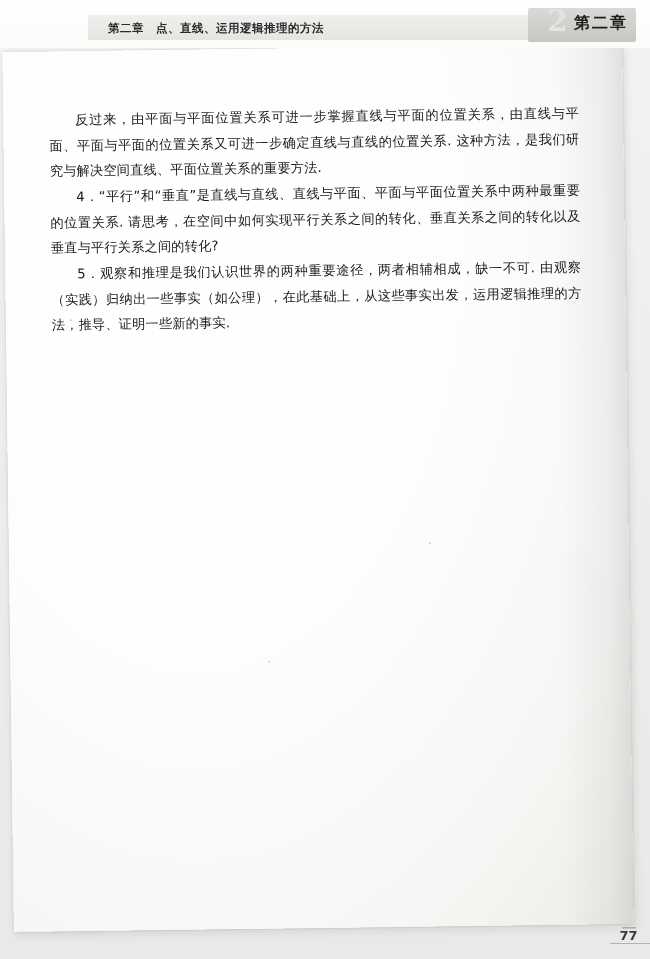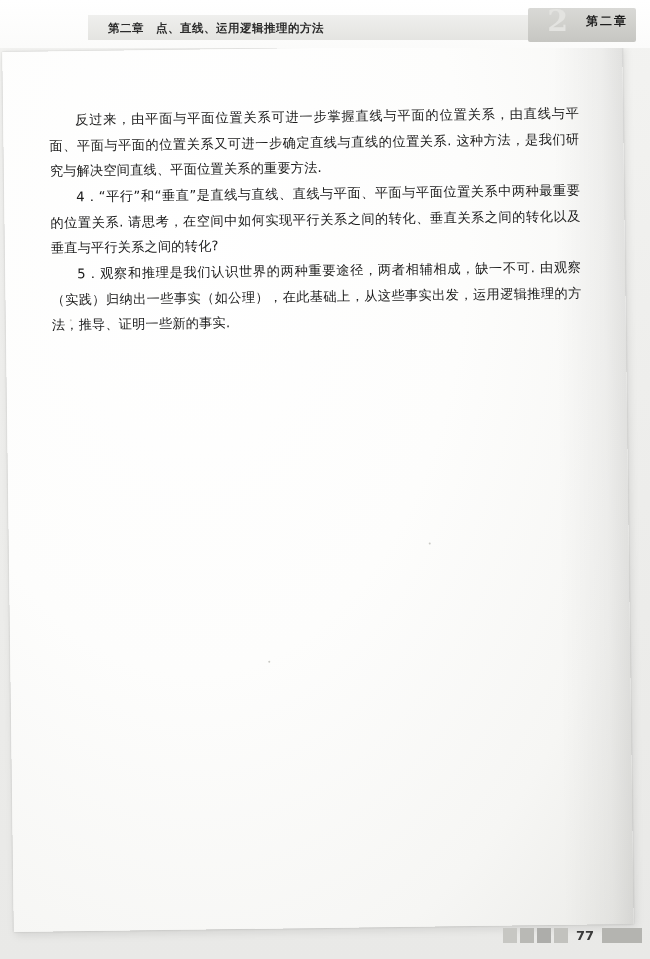--- a/index.html
+++ b/index.html
@@ -93,21 +93,21 @@
     width: 108px;
     height: 34px;
     background: linear-gradient(180deg, #d9d9d6 0%, #cfcfcb 55%, #c6c6c2 100%);
     border-radius: 2px;
   }
   .chapter-tab-label {
     position: absolute;
     right: 22px;
     top: 13px;
     font-family: Liberation Sans, sans-serif;
-    font-size: 12px;
+    font-size: 16px;
     font-weight: 700;
     color: #1d1d1d;
     letter-spacing: 2px;
     white-space: nowrap;
   }
   .chapter-tab-ghost {
     position: absolute;
     right: 68px;
     top: -2px;
     font-family: "DejaVu Serif", serif;
@@ -137,20 +137,21 @@
   }
 
   
   .footer {
     position: absolute;
     right: 0;
     bottom: 16px;
     height: 16px;
     display: flex;
     align-items: center;
+    flex-direction: column;
   }
   .sq {
     width: 14px;
     height: 15px;
     margin-right: 3px;
   }
   .sq.s1 { background: #c7c7c3; }
   .sq.s2 { background: #b9b9b5; }
   .sq.s3 { background: #adadaa; }
   .sq.s4 { background: #c2c2be; }

